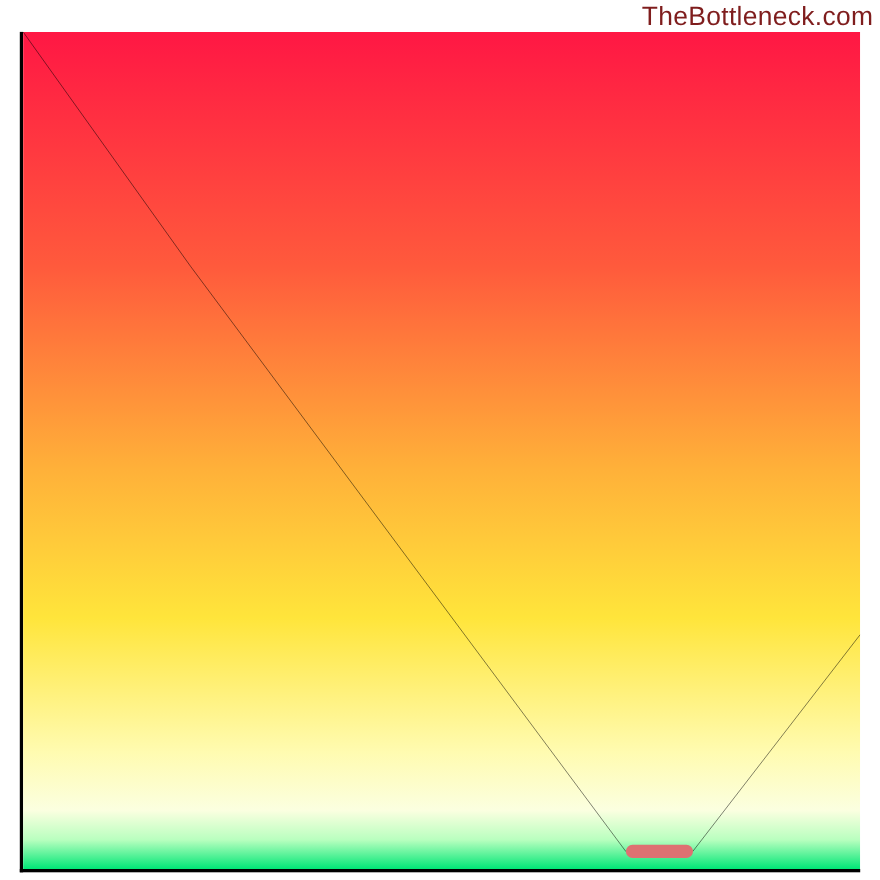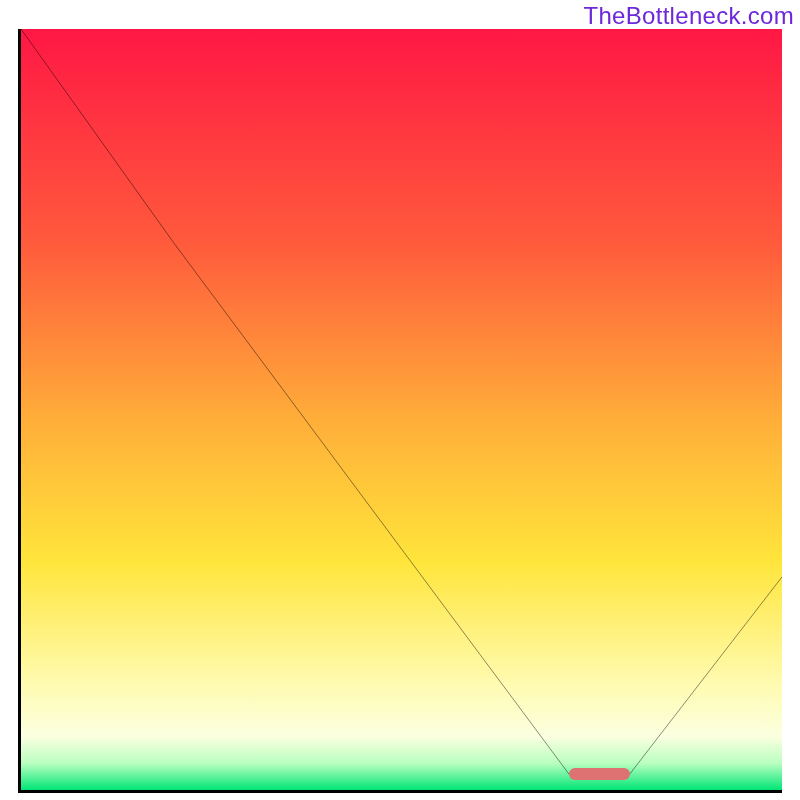--- a/index.html
+++ b/index.html
@@ -13,21 +13,21 @@
   }
   .wrap {
     position: relative;
     width: 800px;
     height: 800px;
   }
   .watermark {
     position: absolute;
     top: 2px;
     right: 6px;
-    color: #6d28d9;
+    color: #7f1d1d;
     font-size: 24px;
     font-weight: 400;
     letter-spacing: 0.3px;
   }
   .plot {
     position: absolute;
     left: 18px;
     top: 29px;
     width: 764px;
     height: 764px;

